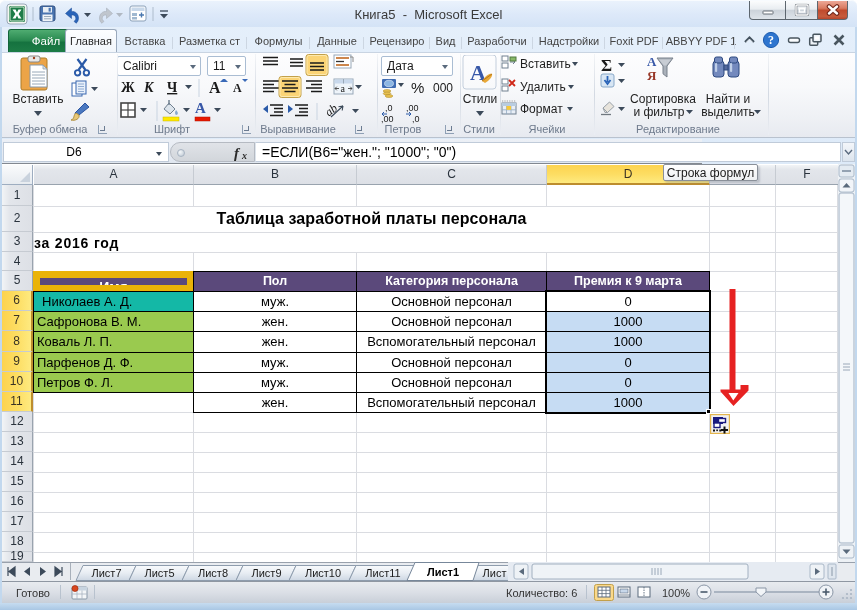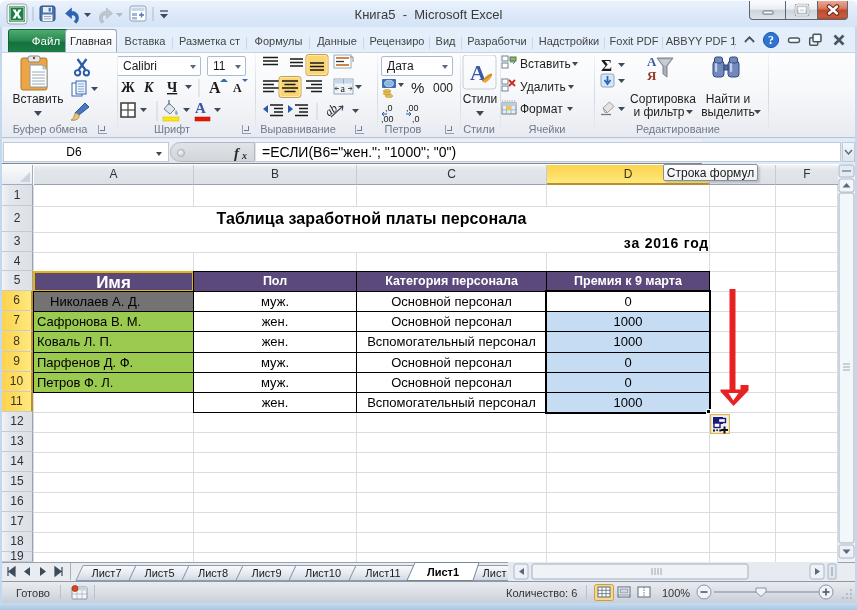--- a/index.html
+++ b/index.html
@@ -476,21 +476,21 @@
 <div class="hline" style="left:31px;top:288px;width:805px;"></div>
 <div class="hline" style="left:31px;top:308px;width:805px;"></div>
 <div class="hline" style="left:31px;top:328px;width:805px;"></div>
 <div class="hline" style="left:31px;top:348px;width:805px;"></div>
 <div class="hline" style="left:31px;top:368px;width:805px;"></div>
 <div class="hline" style="left:31px;top:388px;width:805px;"></div>
 <div class="abs" style="left:32px;top:43px;width:675px;height:25px;background:#fff;"></div>
 <div class="abs" style="left:32px;top:69px;width:675px;height:19px;background:#fff;"></div>
 
 <div class="cell" style="left:32px;top:46px;width:675px;text-align:center;font-weight:bold;font-size:16px;letter-spacing:0.1px;">Таблица заработной платы персонала</div>
-<div class="cell" style="left:32px;top:71px;width:675px;text-align:right;font-weight:bold;font-size:14px;letter-spacing:0.8px;">за 2016 год</div>
+<div class="cell" style="left:32px;top:71px;width:675px;text-align:left;font-weight:bold;font-size:14px;letter-spacing:0.8px;">за 2016 год</div>
 <div class="colh" style="left:32px;width:160px;">A</div>
 <div class="colh" style="left:192px;width:163px;">B</div>
 <div class="colh" style="left:355px;width:190px;">C</div>
 <div class="colh" style="left:708px;width:66px;">E</div>
 <div class="colh" style="left:774px;width:63px;">F</div>
 <div class="colh colhsel" style="left:545px;width:163px;">D</div>
 <div id="corner"></div>
 <div class="rowh" style="top:21px;height:21px;line-height:20px;">1</div>
 <div class="rowh" style="top:42px;height:26px;line-height:25px;">2</div>
 <div class="rowh" style="top:68px;height:20px;line-height:19px;">3</div>
@@ -503,25 +503,25 @@
 <div class="rowh rowhsel" style="top:208px;height:20px;line-height:19px;">10</div>
 <div class="rowh rowhsel" style="top:228px;height:20px;line-height:19px;">11</div>
 <div class="rowh" style="top:248px;height:20px;line-height:19px;">12</div>
 <div class="rowh" style="top:268px;height:20px;line-height:19px;">13</div>
 <div class="rowh" style="top:288px;height:20px;line-height:19px;">14</div>
 <div class="rowh" style="top:308px;height:20px;line-height:19px;">15</div>
 <div class="rowh" style="top:328px;height:20px;line-height:19px;">16</div>
 <div class="rowh" style="top:348px;height:20px;line-height:19px;">17</div>
 <div class="rowh" style="top:368px;height:20px;line-height:19px;">18</div>
 <div class="rowh" style="top:388px;height:10px;line-height:9px;">19</div>
-<div class="cell" style="left:31px;top:107px;width:161px;height:21px;background:#5b497b;border:2px solid #eab308;color:#fff;font-weight:bold;font-size:17px;text-align:center;line-height:19px;">Имя</div>
+<div class="cell" style="left:31px;top:107px;width:161px;height:21px;background:#5b497b;border:7px solid #eab308;color:#fff;font-weight:bold;font-size:14px;text-align:center;line-height:19px;">Имя</div>
 <div class="cell" style="left:354px;top:107px;width:191px;height:21px;background:#5b497b;border:1px solid #000;color:#fff;font-weight:bold;font-size:12.5px;text-align:center;line-height:19px;">Категория персонала</div>
 <div class="cell" style="left:191px;top:107px;width:164px;height:21px;background:#5b497b;border:1px solid #000;color:#fff;font-weight:bold;font-size:12.5px;text-align:center;line-height:19px;">Пол</div>
 <div class="cell" style="left:544px;top:107px;width:164px;height:21px;background:#5b497b;border:1px solid #000;color:#fff;font-weight:bold;font-size:12.5px;text-align:center;line-height:19px;">Премия к 9 марта</div>
-<div class="cell" style="left:31px;top:127px;width:161px;height:21px;background:#737373;border:1px solid #000;line-height:19px;padding-left:16px;">Николаев А. Д.</div>
+<div class="cell" style="left:31px;top:127px;width:161px;height:21px;background:#14b8a6;border:1px solid #000;line-height:19px;padding-left:8px;">Николаев А. Д.</div>
 <div class="cell" style="left:191px;top:127px;width:164px;height:21px;background:#fff;border:1px solid #000;line-height:19px;text-align:center;">муж.</div>
 <div class="cell" style="left:354px;top:127px;width:191px;height:21px;background:#fff;border:1px solid #000;line-height:19px;text-align:center;">Основной персонал</div>
 <div class="cell" style="left:544px;top:127px;width:164px;height:21px;background:#fff;border:1px solid #000;line-height:19px;text-align:center;">0</div>
 <div class="cell" style="left:31px;top:147px;width:161px;height:21px;background:#9aca4f;border:1px solid #000;line-height:19px;padding-left:3px;">Сафронова В. М.</div>
 <div class="cell" style="left:191px;top:147px;width:164px;height:21px;background:#fff;border:1px solid #000;line-height:19px;text-align:center;">жен.</div>
 <div class="cell" style="left:354px;top:147px;width:191px;height:21px;background:#fff;border:1px solid #000;line-height:19px;text-align:center;">Основной персонал</div>
 <div class="cell" style="left:544px;top:147px;width:164px;height:21px;background:#c6dcf3;border:1px solid #000;line-height:19px;text-align:center;">1000</div>
 <div class="cell" style="left:31px;top:167px;width:161px;height:22px;background:#9aca4f;border:1px solid #000;line-height:20px;padding-left:3px;">Коваль Л. П.</div>
 <div class="cell" style="left:191px;top:167px;width:164px;height:22px;background:#fff;border:1px solid #000;line-height:20px;text-align:center;">жен.</div>
 <div class="cell" style="left:354px;top:167px;width:191px;height:22px;background:#fff;border:1px solid #000;line-height:20px;text-align:center;">Вспомогательный персонал</div>

